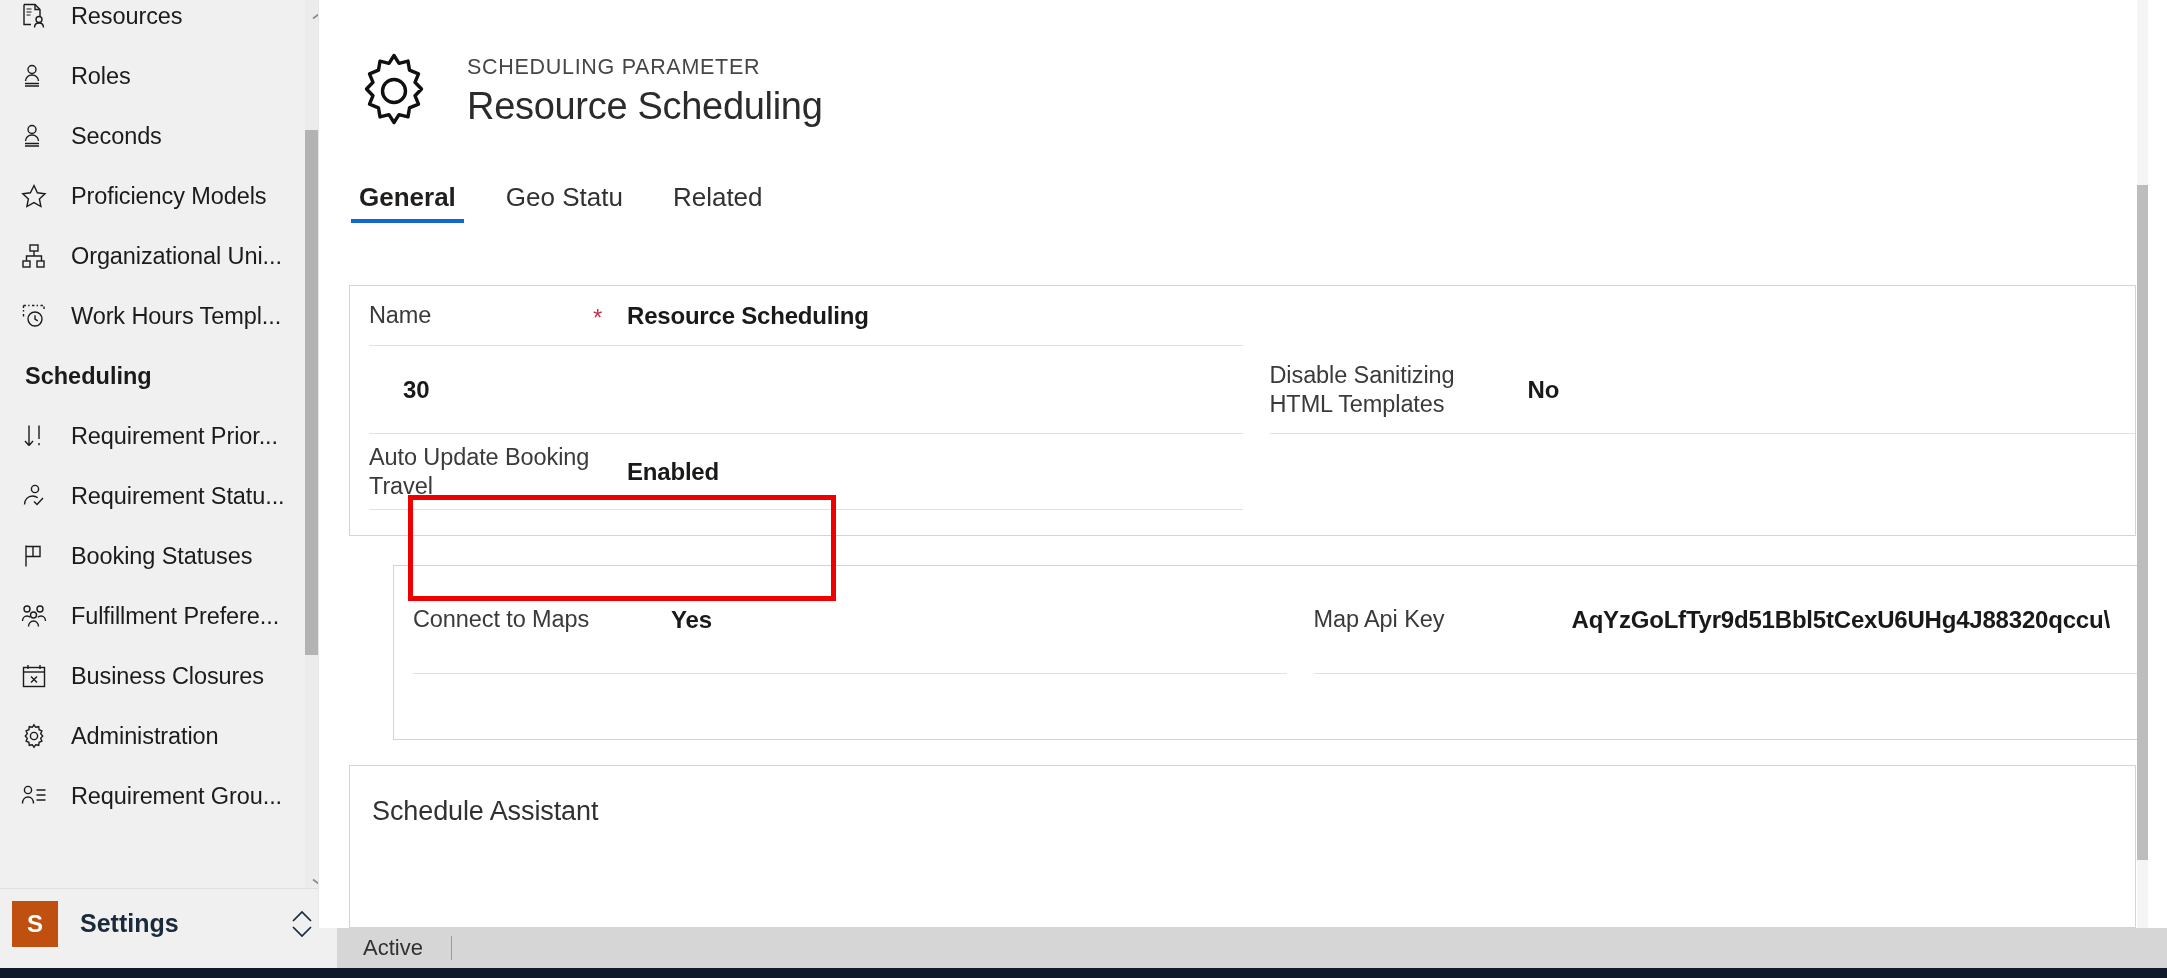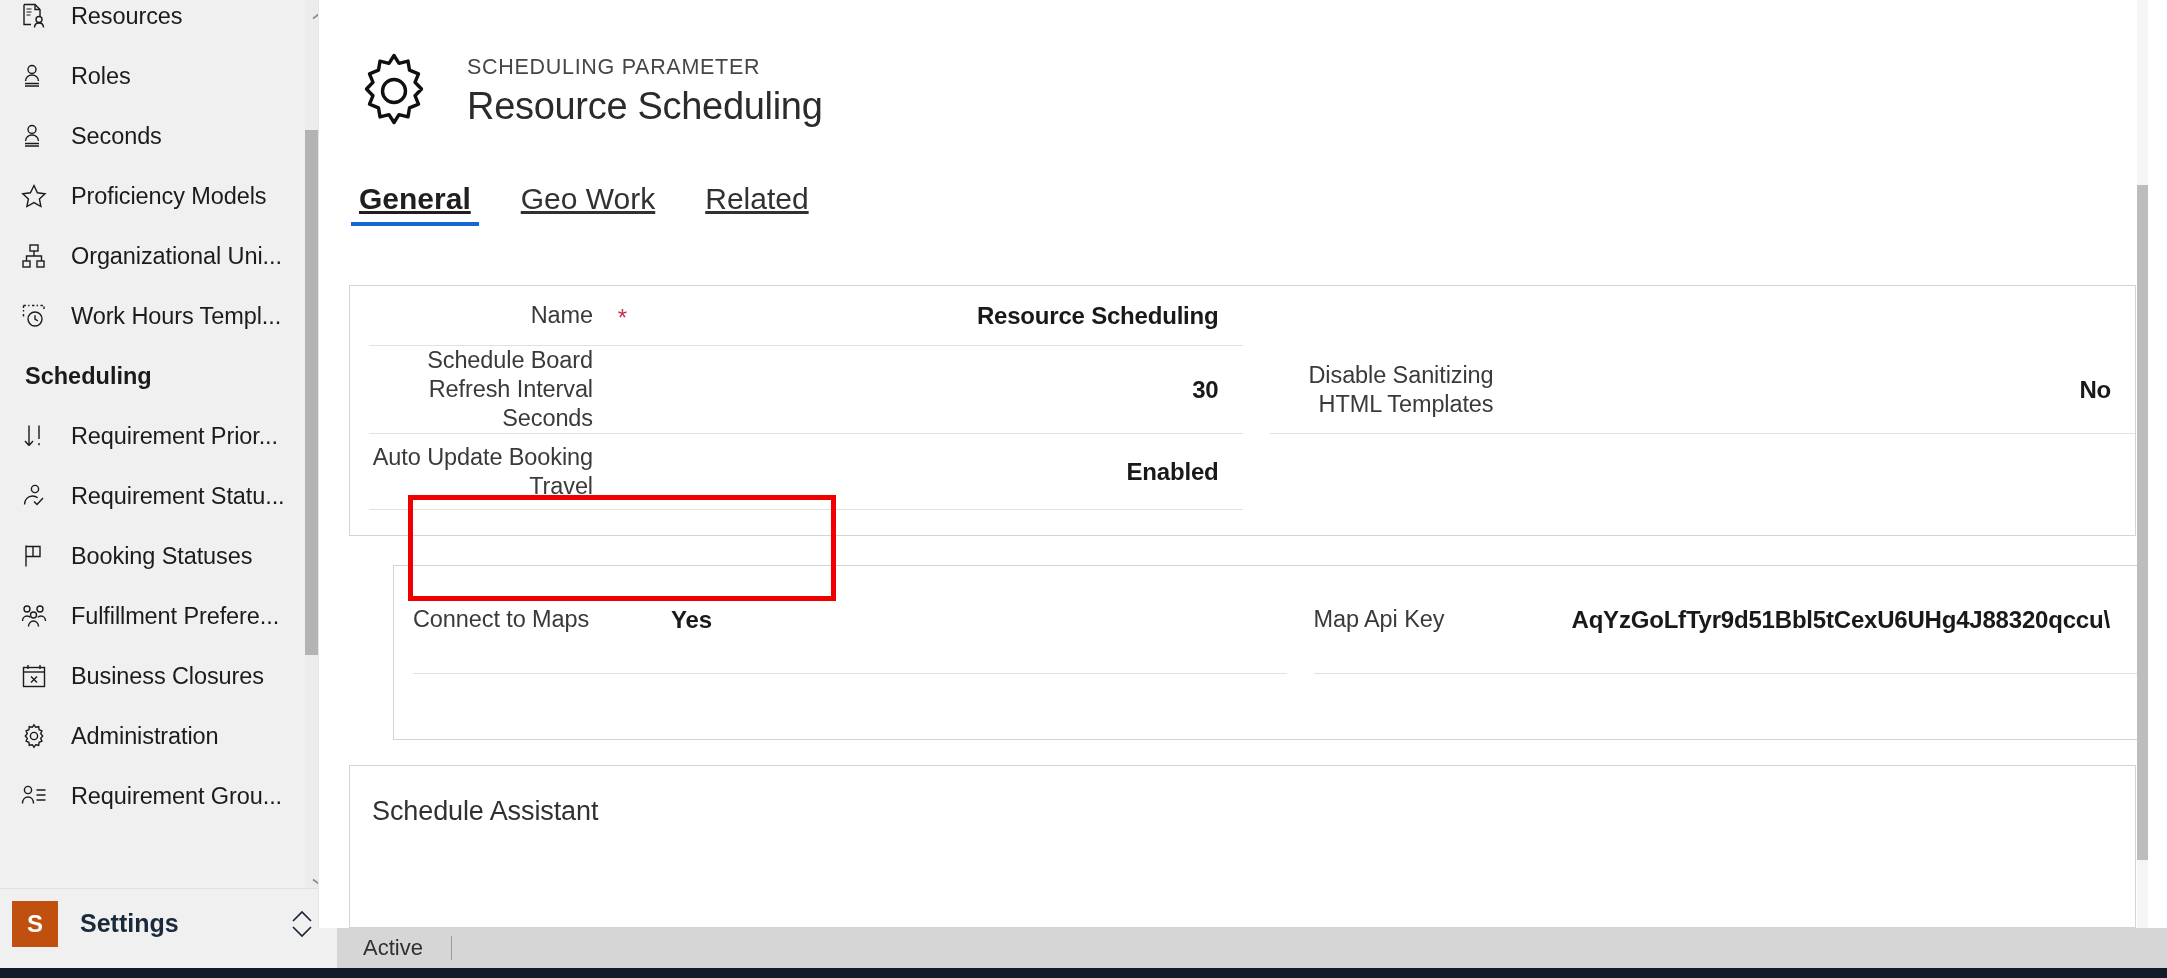--- a/index.html
+++ b/index.html
@@ -131,42 +131,41 @@
 
   
   #tabs {
     position: absolute; left: 0; top: 182px;
     width: 1810px; height: 72px;
     display: flex; align-items: flex-start;
     padding-left: 32px;
   }
   .tab {
     position: relative;
-    font-size: 30px; color: #323130;
+    font-size: 26px; color: #323130;
     padding: 0 8px 16px 8px;
     margin-right: 34px;
     cursor: pointer;
     white-space: nowrap;
-    text-decoration: underline;
   }
   .tab.active { font-weight: bold; color: #201f1e; }
   .tab.active::after {
     content: ""; position: absolute;
     left: 0; right: 0; bottom: 6px;
     height: 4px; background: #1267d1;
   }
 
   
   .card {
     position: absolute; left: 30px;
     width: 1787px;
     background: #ffffff;
     border: 1px solid #d4d4d4;
   }
-  #card-1 { top: 285px; height: 251px; text-align: right; }
+  #card-1 { top: 285px; height: 251px; }
   #card-2 { top: 565px; height: 175px; margin-left: 44px; }
   #card-3 { top: 765px; height: 163px; }
 
   .grid2 {
     display: flex;
     width: 100%;
   }
   .col { width: 50%; padding: 0 0 0 19px; }
   .col.right { padding-left: 27px; }
 
@@ -459,36 +458,35 @@
         </svg>
       </div>
       <div id="header-text">
         <div id="entity-type">SCHEDULING PARAMETER</div>
         <div id="record-title">Resource Scheduling</div>
       </div>
     </div>
 
     <div id="tabs">
       <div class="tab active">General</div>
-      <div class="tab">Geo Work</div>
+      <div class="tab">Geo Statu</div>
       <div class="tab">Related</div>
     </div>
 
     <div class="card" id="card-1">
       <div class="grid2">
         <div class="col">
 
           <div class="field-row">
             <div class="field-label">Name</div>
             <div class="req-star">*</div>
             <div class="field-value">Resource Scheduling</div>
           </div>
 
           <div class="field-row tall">
-            <div class="field-label">Schedule Board<br>Refresh Interval<br>Seconds</div>
             <div class="req-star"></div>
             <div class="field-value">30</div>
           </div>
 
           <div class="field-row" style="min-height:76px;">
             <div class="field-label">Auto Update Booking<br>Travel</div>
             <div class="req-star"></div>
             <div class="field-value">Enabled</div>
           </div>
 

